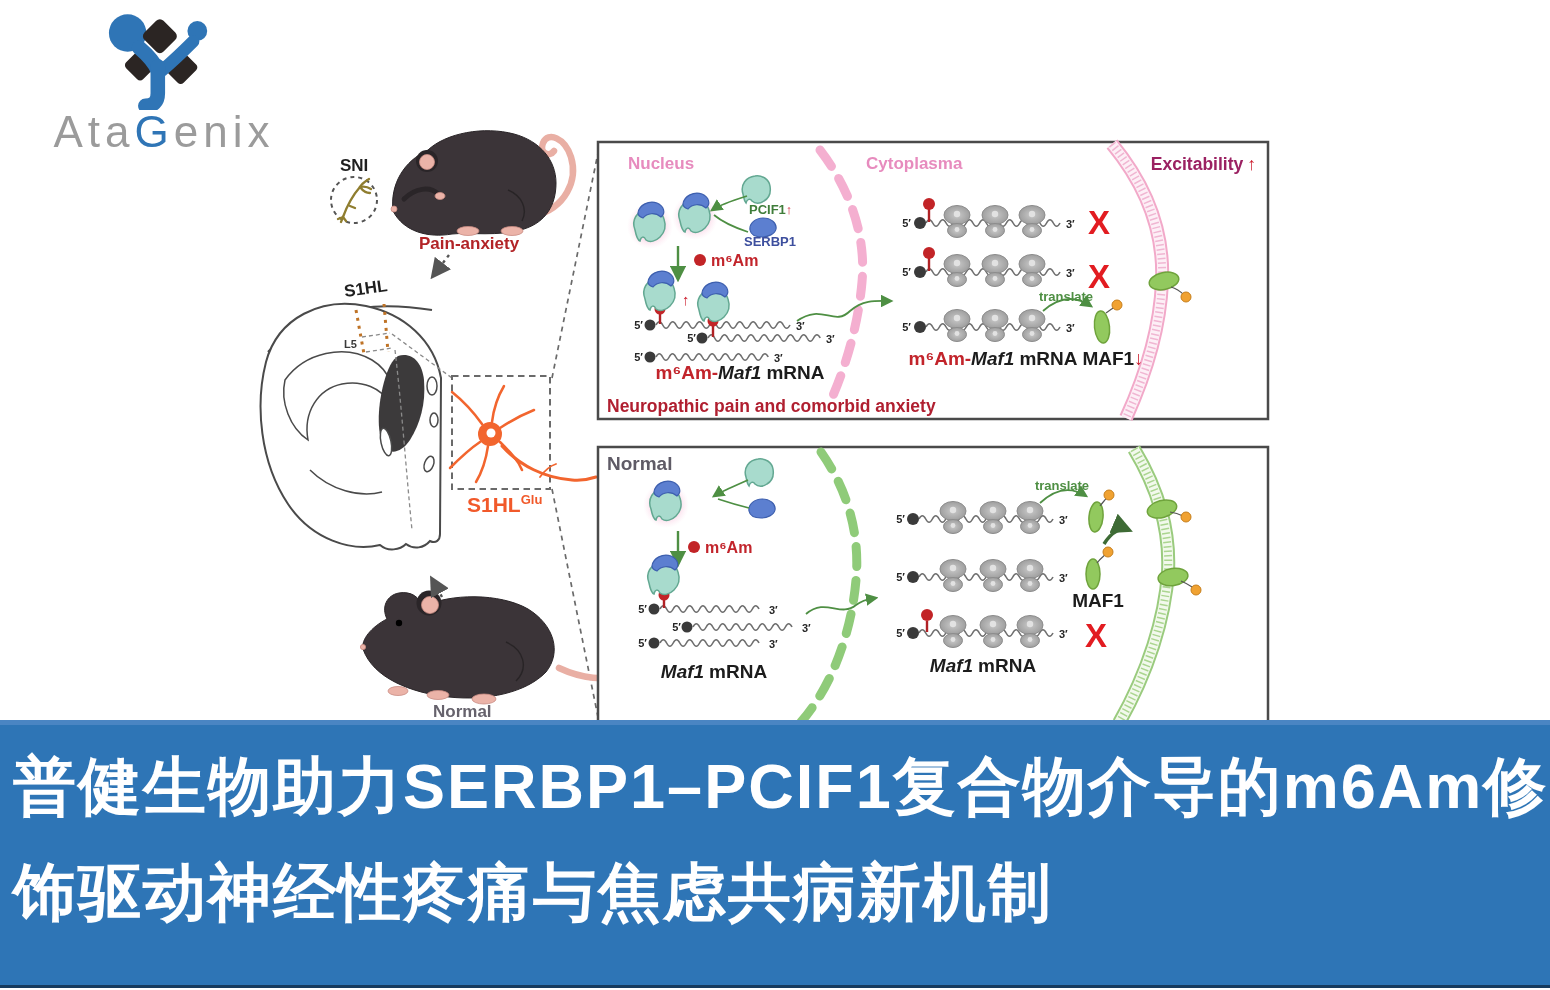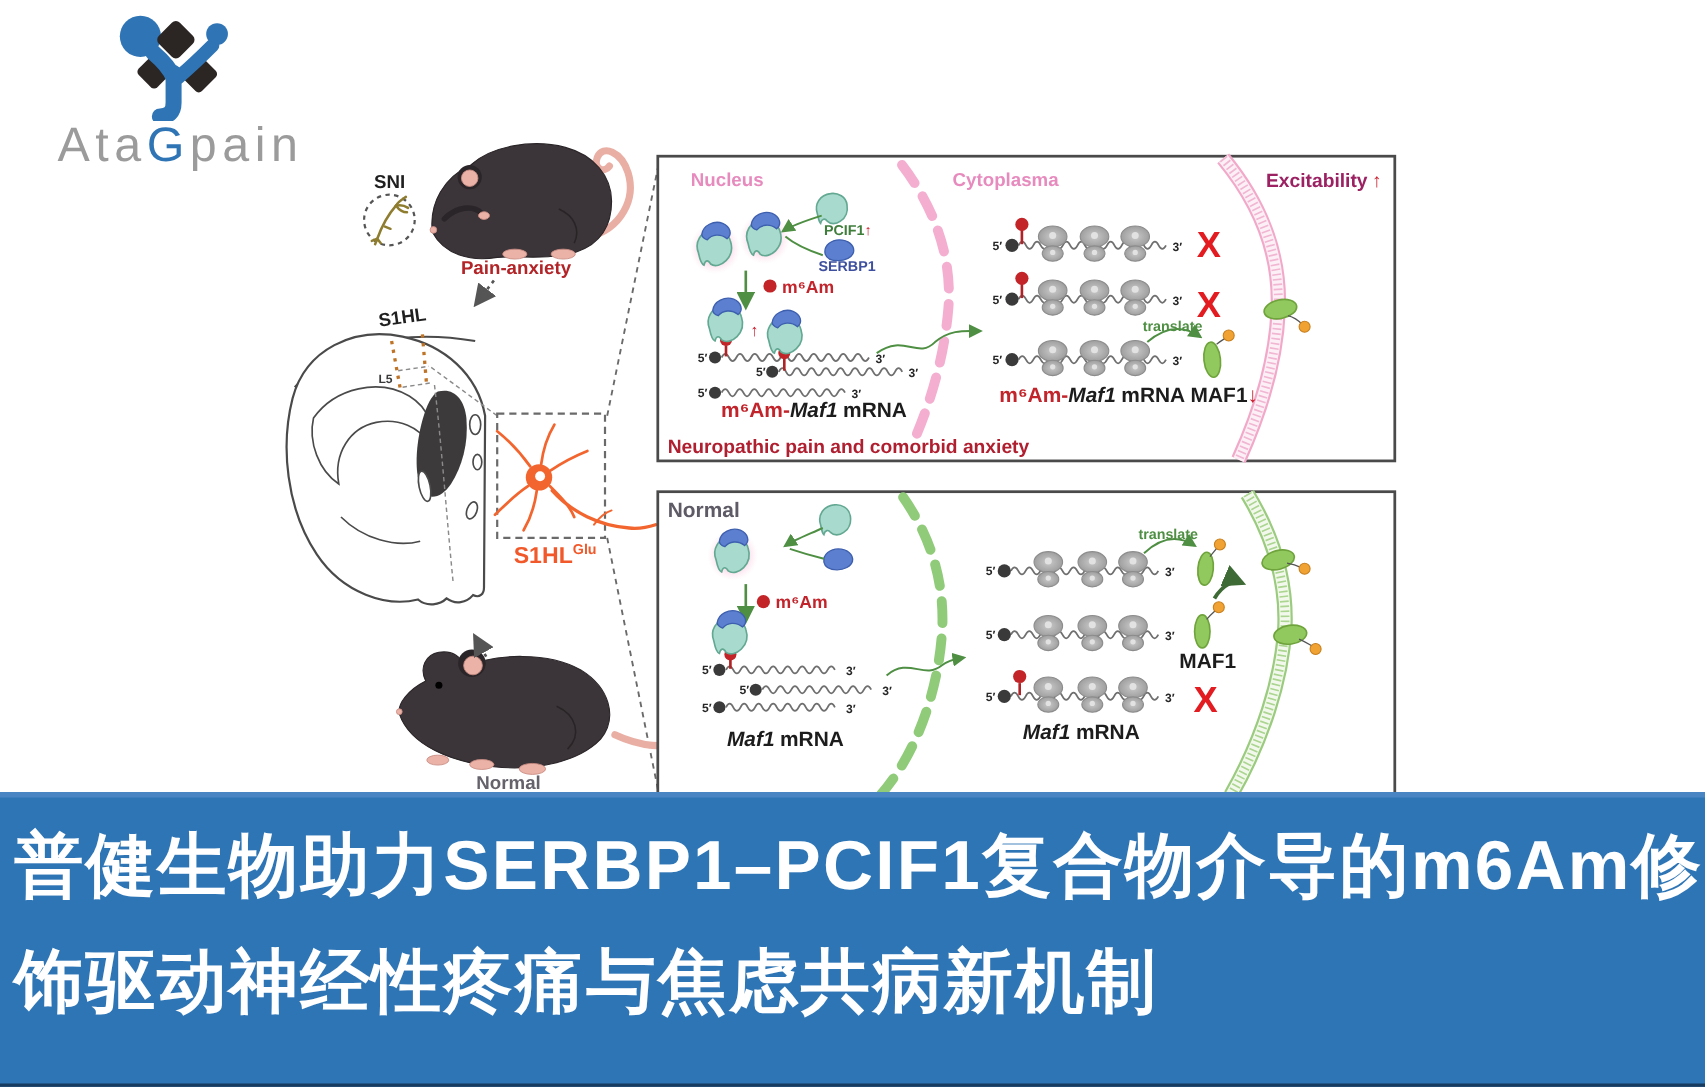--- a/index.html
+++ b/index.html
@@ -81,21 +81,21 @@
     <svg class="mark" width="122" height="104" viewBox="0 0 110 100">
       <circle cx="21" cy="26" r="18" fill="#2F75B6"></circle>
       <rect x="-13" y="-13" width="26" height="26" rx="5" transform="translate(52,29) rotate(45)" fill="#2B2523"></rect>
       <circle cx="88" cy="24" r="9.5" fill="#2F75B6"></circle>
       <rect x="-11.5" y="-11.5" width="23" height="23" rx="4" transform="translate(33,57) rotate(45)" fill="#2B2523"></rect>
       <rect x="-12.5" y="-12.5" width="25" height="25" rx="4" transform="translate(72,59) rotate(45)" fill="#2B2523"></rect>
       <path d="M32,40 Q46,52 50,62" stroke="#2F75B6" stroke-width="14" stroke-linecap="round" fill="none"></path>
       <path d="M84,34 Q68,50 54,62" stroke="#2F75B6" stroke-width="12" stroke-linecap="round" fill="none"></path>
       <path d="M50,58 L50,84 Q50,96 38,96" stroke="#2F75B6" stroke-width="14" stroke-linecap="round" fill="none"></path>
     </svg>
-    <div class="word"><span>Ata</span><span class="g">G</span><span>pain</span></div>
+    <div class="word"><span>Ata</span><span class="g">G</span><span>enix</span></div>
   </div>
 
   <svg width="1550" height="757" viewBox="0 0 1550 757" style="position:absolute;left:0;top:0;">
     <defs>
       <radialGradient id="glow">
         <stop offset="0%" stop-color="#EE5FA0" stop-opacity="0.9"></stop>
         <stop offset="45%" stop-color="#F48FBE" stop-opacity="0.5"></stop>
         <stop offset="100%" stop-color="#F9C9DF" stop-opacity="0"></stop>
       </radialGradient>
       <radialGradient id="riboGrad">

